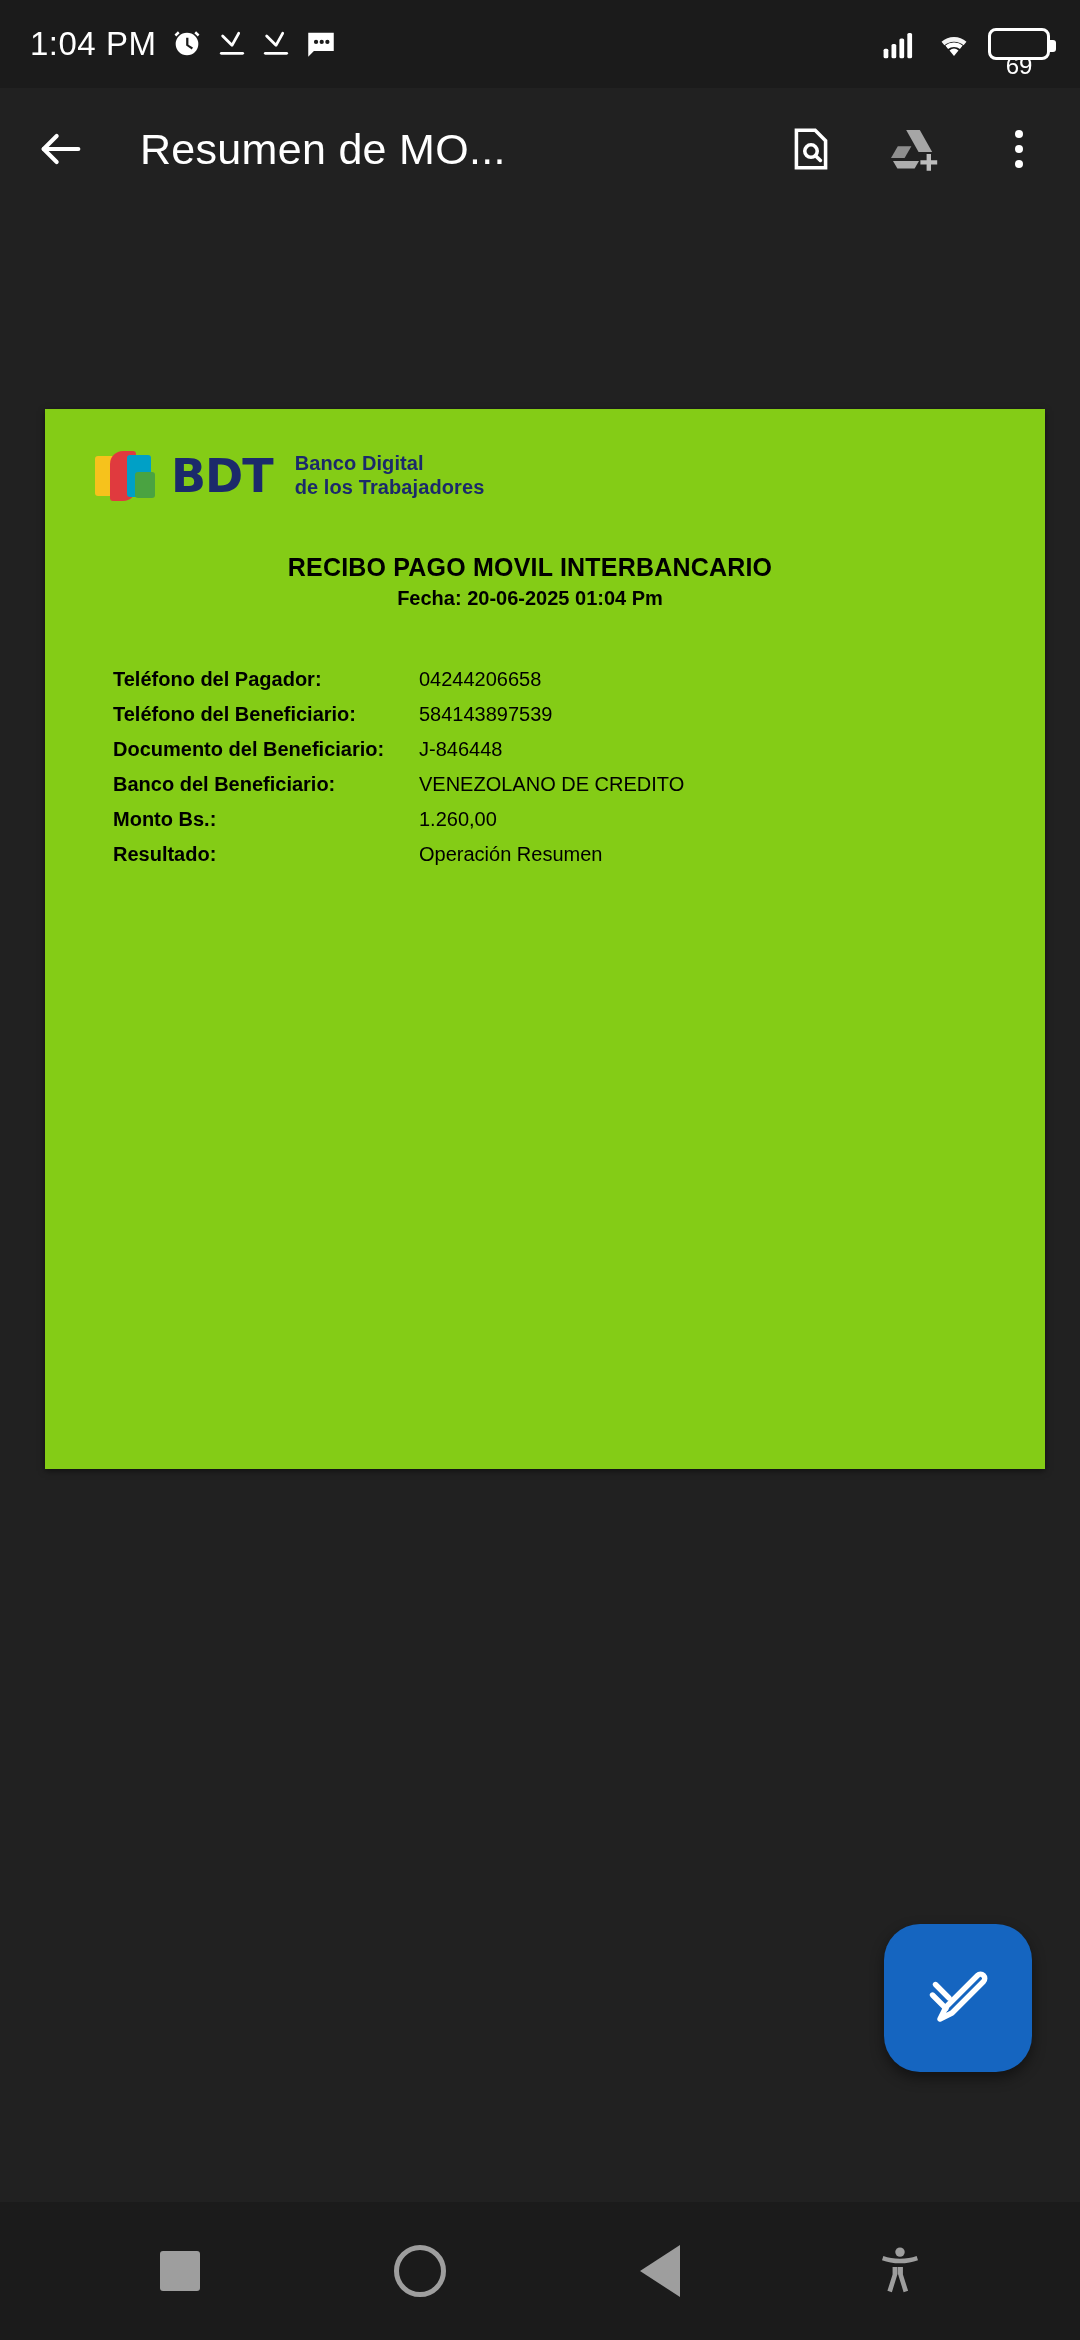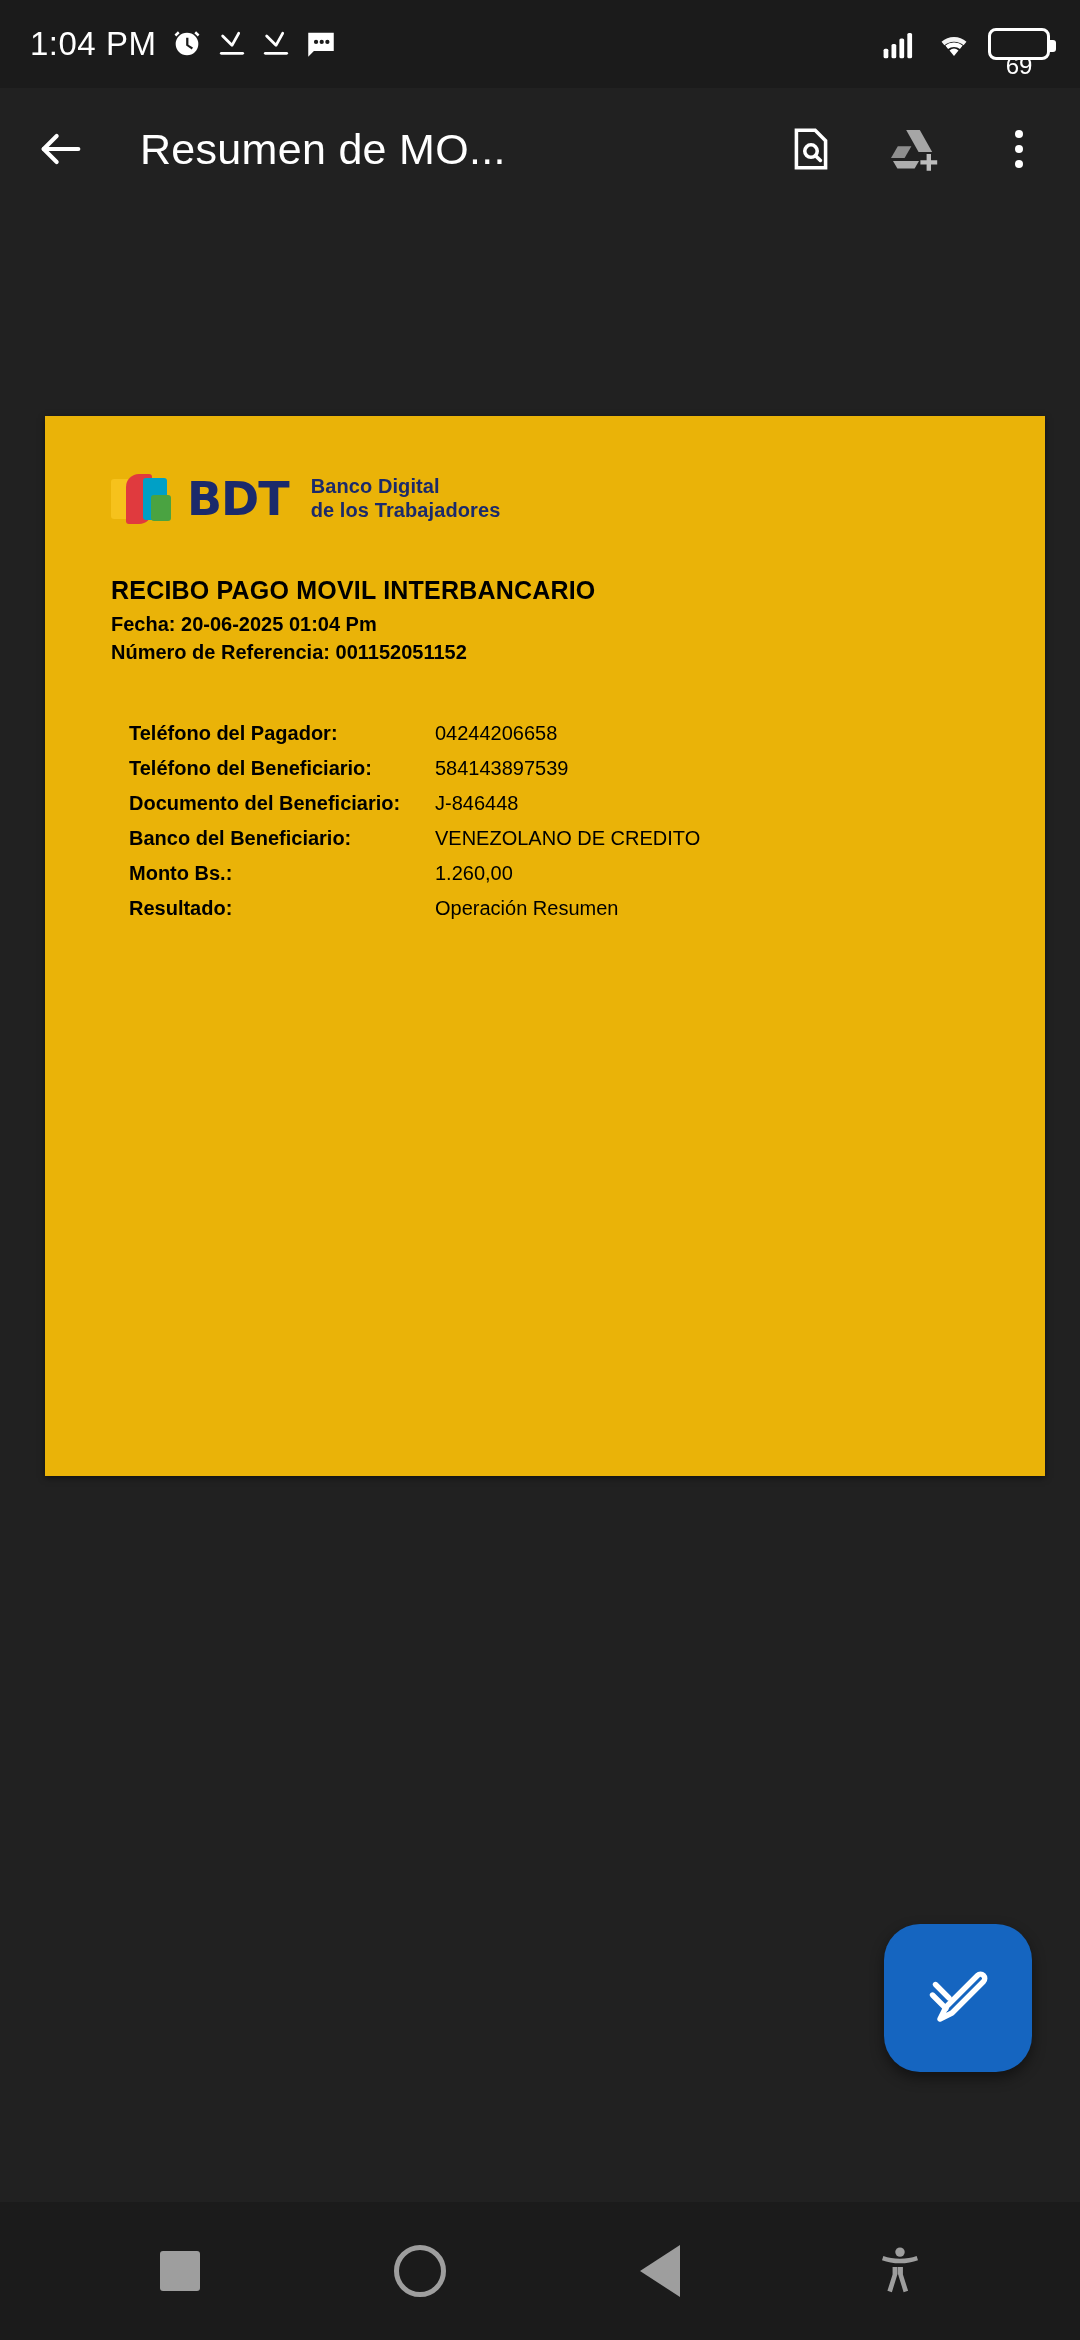--- a/index.html
+++ b/index.html
@@ -126,26 +126,26 @@
     position: relative;
     flex: 1 1 auto;
     background: #212121;
     overflow: hidden;
   }
 
   
   .doc-page {
     position: absolute;
     left: 45px;
-    top: 206px;
+    top: 199px;
     width: 1000px;
     height: 1060px;
-    background: #eab308;
+    background: #84cc16;
     box-shadow: 0 2px 6px rgba(0,0,0,0.5);
-    padding: 16px;
+    padding: 0;
   }
   .doc-inner { padding: 32px 50px 0 50px; position: relative; height: 100%; }
 
   
   .logo-row { display: flex; align-items: center; gap: 14px; height: 70px; }
   .logo-mark {
     position: relative;
     width: 62px;
     height: 52px;
     flex: 0 0 auto;
@@ -171,21 +171,21 @@
     font-weight: 700;
     color: #1b2a6b;
     line-height: 1.18;
     letter-spacing: 0.1px;
     padding-left: 8px;
   }
 
   
   .receipt-head {
     margin-top: 42px;
-    text-align: left;
+    text-align: center;
     padding-right: 30px;
   }
   .receipt-title {
     font-size: 25px;
     font-weight: 700;
     color: #000000;
     letter-spacing: 0.2px;
   }
   .receipt-sub {
     font-size: 20px;
@@ -349,21 +349,20 @@
           <span class="logo-bdt">BDT</span>
           <span class="logo-text">
             <div>Banco Digital</div>
             <div>de los Trabajadores</div>
           </span>
         </div>
 
         <div class="receipt-head">
           <div class="receipt-title">RECIBO PAGO MOVIL INTERBANCARIO</div>
           <div class="receipt-sub">Fecha: 20-06-2025 01:04 Pm</div>
-          <div class="receipt-sub">Número de Referencia: 001152051152</div>
         </div>
 
         <table class="details">
           <tbody>
             <tr>
               <td class="lbl">Teléfono del Pagador:</td>
               <td class="val">04244206658</td>
             </tr>
             <tr>
               <td class="lbl">Teléfono del Beneficiario:</td>

